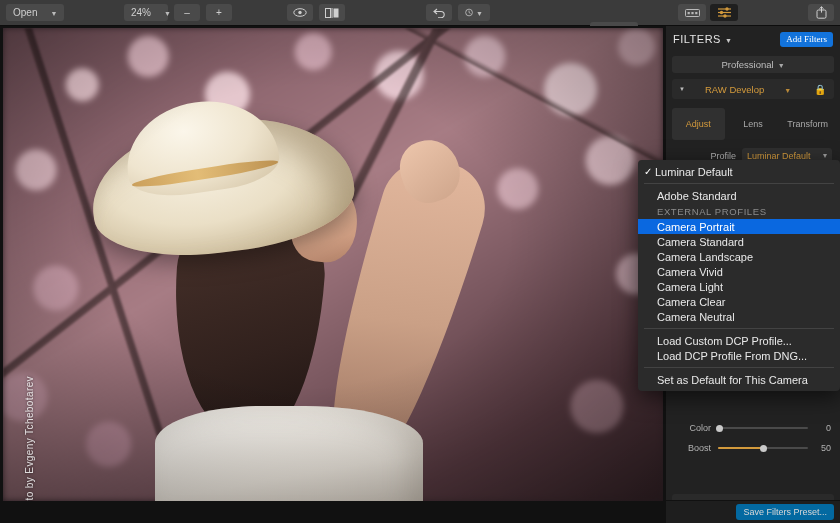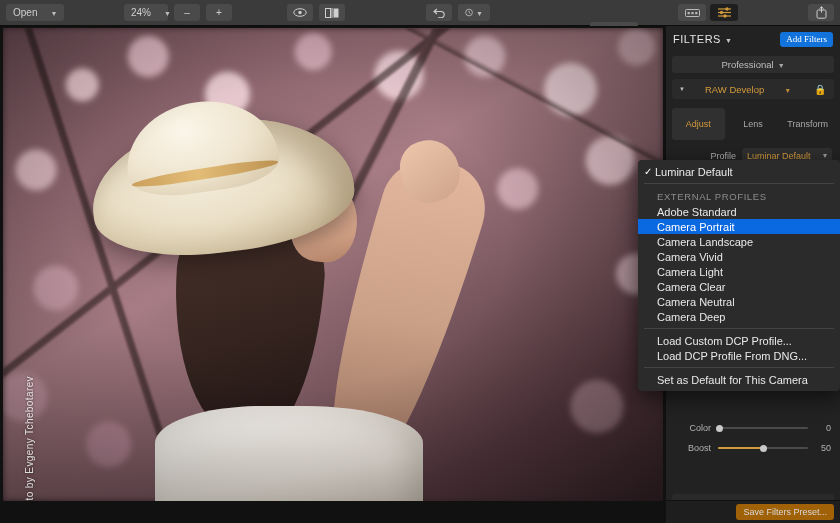--- a/index.html
+++ b/index.html
@@ -203,21 +203,21 @@
   .track .fill { position: absolute; left: 0; top: 0; height: 2px; background: #d39a3c; border-radius: 2px; }
   .knob { position: absolute; top: -2.5px; width: 7px; height: 7px; border-radius: 50%; background: #c9c9c9; }
   .val { width: 16px; text-align: right; color: #b2b2b2; font-size: 9px; }
 
   .rp-bottom {
     position: absolute; bottom: 0; left: 0; width: 174px; height: 23px;
     background: #1e1e1e; display: flex; align-items: center; justify-content: flex-end; padding-right: 6px;
     border-top: 1px solid #111;
   }
   .save-preset {
-    background: #a16207; border: none; border-radius: 3px; color: #d8d8d8;
+    background: #0369a1; border: none; border-radius: 3px; color: #d8d8d8;
     font-size: 9px; height: 16px; padding: 0 7px; cursor: default;
   }
 
   
   .menu {
     position: absolute; left: 638px; top: 160px; width: 202px;
     background: #2b2b2b; border-radius: 4px;
     box-shadow: 0 6px 22px rgba(0,0,0,.6);
     padding: 4px 0; z-index: 50;
   }
@@ -409,29 +409,29 @@
       <button class="save-preset">Save Filters Preset...</button>
     </div>
   </div>
 
   <div class="menu">
     <div class="mi">
       <span class="check">✓</span>
       <span>Luminar Default</span>
     </div>
     <div class="msep"></div>
+    <div class="mi indent">Adobe Standard</div>
     <div class="mi header">EXTERNAL PROFILES</div>
-    <div class="mi indent">Adobe Standard</div>
     <div class="mi indent selected">Camera Portrait</div>
+    <div class="mi indent">Camera Standard</div>
     <div class="mi indent">Camera Landscape</div>
     <div class="mi indent">Camera Vivid</div>
     <div class="mi indent">Camera Light</div>
     <div class="mi indent">Camera Clear</div>
     <div class="mi indent">Camera Neutral</div>
-    <div class="mi indent">Camera Deep</div>
     <div class="msep"></div>
     <div class="mi indent">Load Custom DCP Profile...</div>
     <div class="mi indent">Load DCP Profile From DNG...</div>
     <div class="msep"></div>
     <div class="mi indent">Set as Default for This Camera</div>
   </div>
 
 </div>
 
 </body></html>

